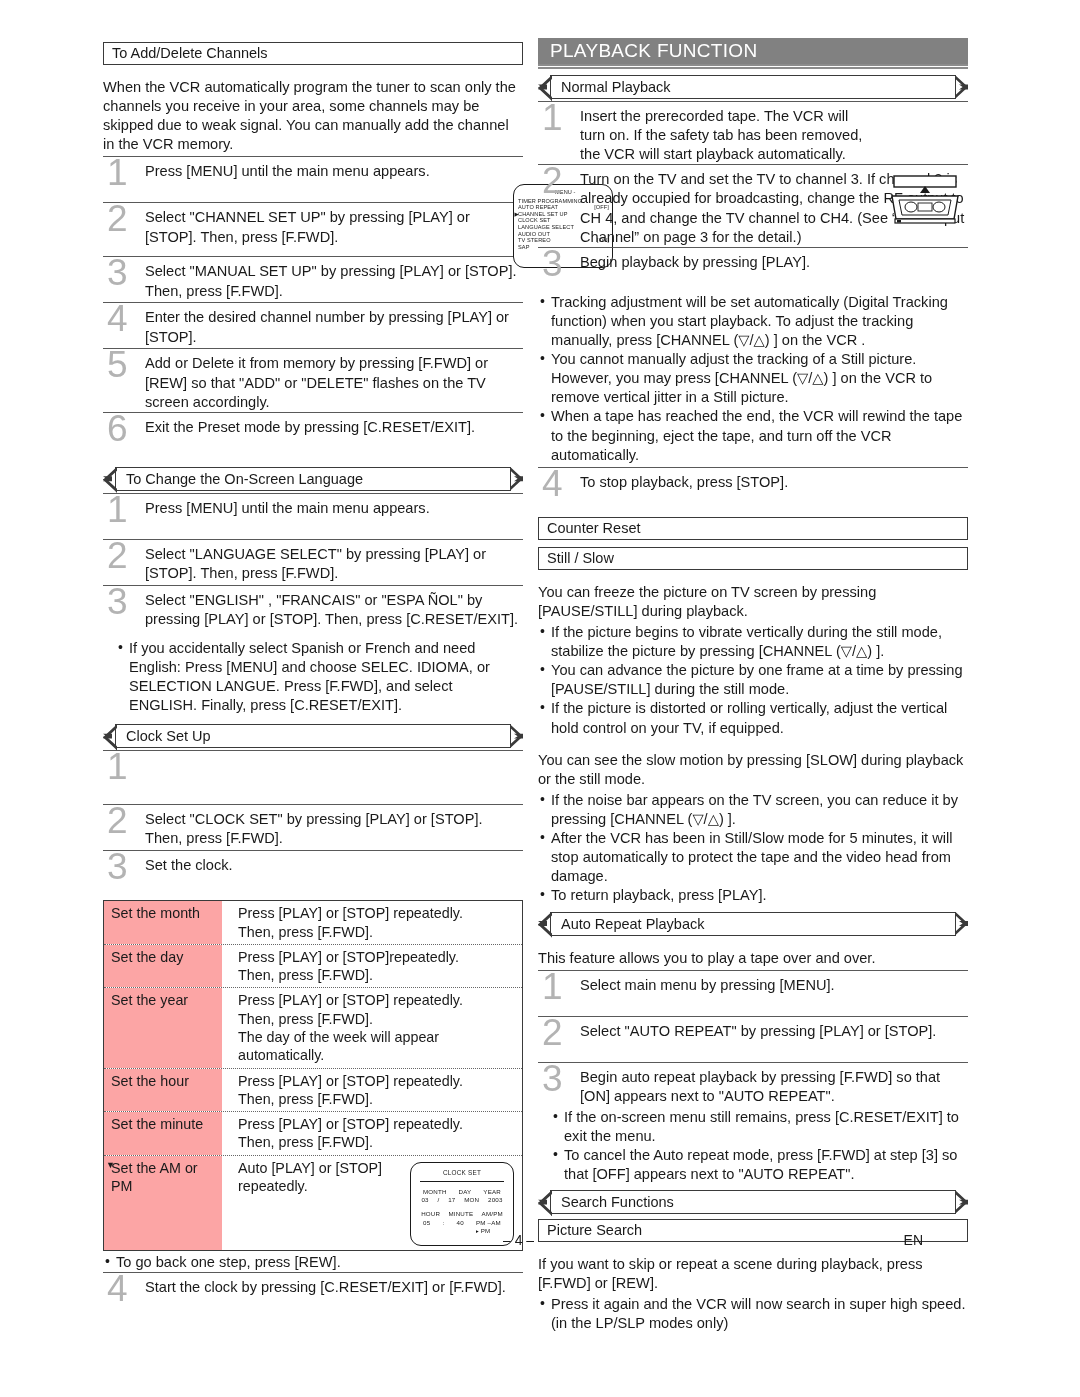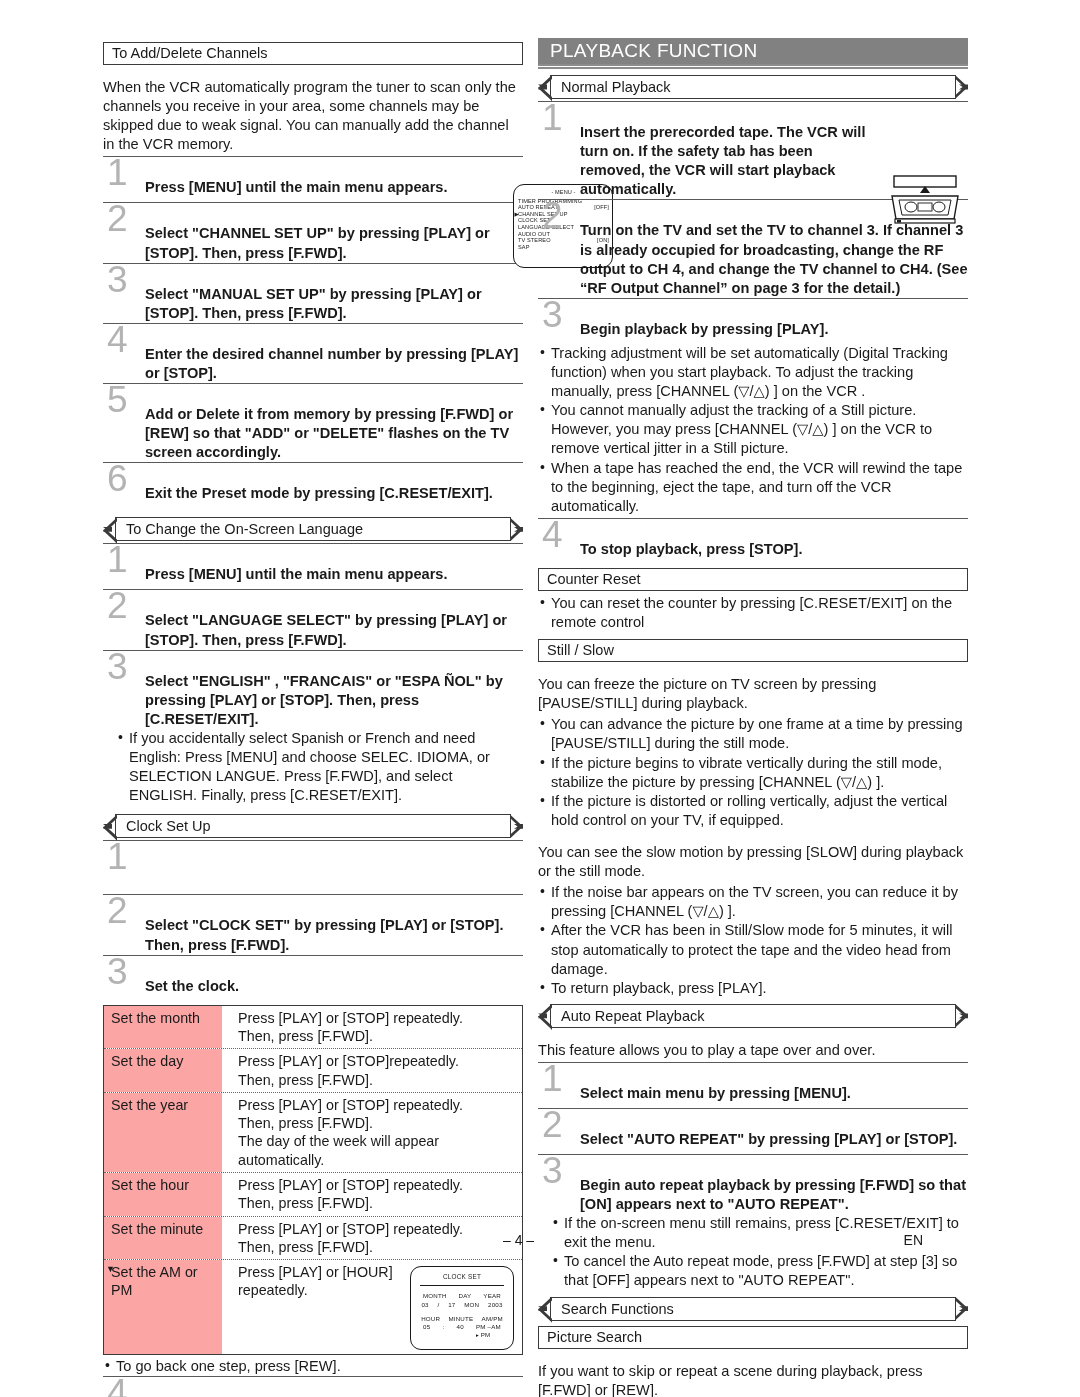--- a/index.html
+++ b/index.html
@@ -141,22 +141,21 @@
     line-height: 0.82;
     color: #b3b3b3;
     font-weight: 400;
     padding-left: 4px;
     letter-spacing: -1px;
   }
   .step .txt {
     flex: 1;
     font-size: 14.6px;
     line-height: 1.31;
-    padding-top: 20px;
-    font-weight: bold;
+    padding-top: 4px;
   }
   .sp-tall { min-height: 46px; }
   .sp-xtall { min-height: 54px; }
 
   
   .osd-menu {
     position: absolute;
     left: 410px; top: 142px;
     width: 100px; height: 84px;
     border: 1.6px solid #1a1a1a;
@@ -366,21 +365,21 @@
       </div>
       <div class="ct-row">
         <div class="ct-label">Set the minute</div>
         <div class="ct-val" style="white-space:pre-line">Press [PLAY] or [STOP] repeatedly.
 Then, press [F.FWD].</div>
       </div>
       <div class="ct-row" style="position:relative; min-height:94px">
         <span class="ct-marker" style="top:4px">▼</span>
         <div class="ct-label" style="flex:0 0 118px" style2="">Set the AM
 or PM</div>
-        <div class="ct-val" style="white-space:pre-line">Press [PLAY] or [HOUR]
+        <div class="ct-val" style="white-space:pre-line">Auto [PLAY] or [STOP]
 repeatedly.</div>
 
         <div class="clock-osd">
           <div class="co-title">CLOCK SET</div>
           <div class="co-div"></div>
           <div class="co-grid">
             <span>MONTH</span>
             <span>DAY</span>
             <span>YEAR</span>
           </div>
@@ -510,29 +509,26 @@
     </ul>
 
     <div class="steps" style="margin-top:2px">
       <div class="step sp-tall">
         <div class="num">4</div>
         <div class="txt">To stop playback, press [STOP].</div>
       </div>
     </div>
 
     <div class="box-head" style="margin-top:4px">Counter Reset</div>
-    <ul class="bullets">
-      <li>You can reset the counter by pressing [C.RESET/EXIT] on the remote control</li>
-    </ul>
 
     <div class="box-head" style="margin-top:7px">Still / Slow</div>
     <div class="para">You can freeze the picture on TV screen by pressing [PAUSE/STILL] during playback.</div>
     <ul class="bullets">
+      <li>If the picture begins to vibrate vertically during the still mode, stabilize the picture by pressing [CHANNEL (▽/△) ].</li>
       <li>You can advance the picture by one frame at a time by pressing [PAUSE/STILL] during the still mode.</li>
-      <li>If the picture begins to vibrate vertically during the still mode, stabilize the picture by pressing [CHANNEL (▽/△) ].</li>
       <li>If the picture is distorted or rolling vertically, adjust the vertical hold control on your TV, if equipped.</li>
     </ul>
     <div class="para">You can see the slow motion by pressing [SLOW] during playback or the still mode.</div>
     <ul class="bullets">
       <li>If the noise bar appears on the TV screen, you can reduce it by pressing [CHANNEL (▽/△) ].</li>
       <li>After the VCR has been in Still/Slow mode for 5 minutes, it will stop automatically to protect the tape and the video head from damage.</li>
       <li>To return playback, press [PLAY].</li>
     </ul>
 
     <div class="ribbon" style="margin-top:6px">

